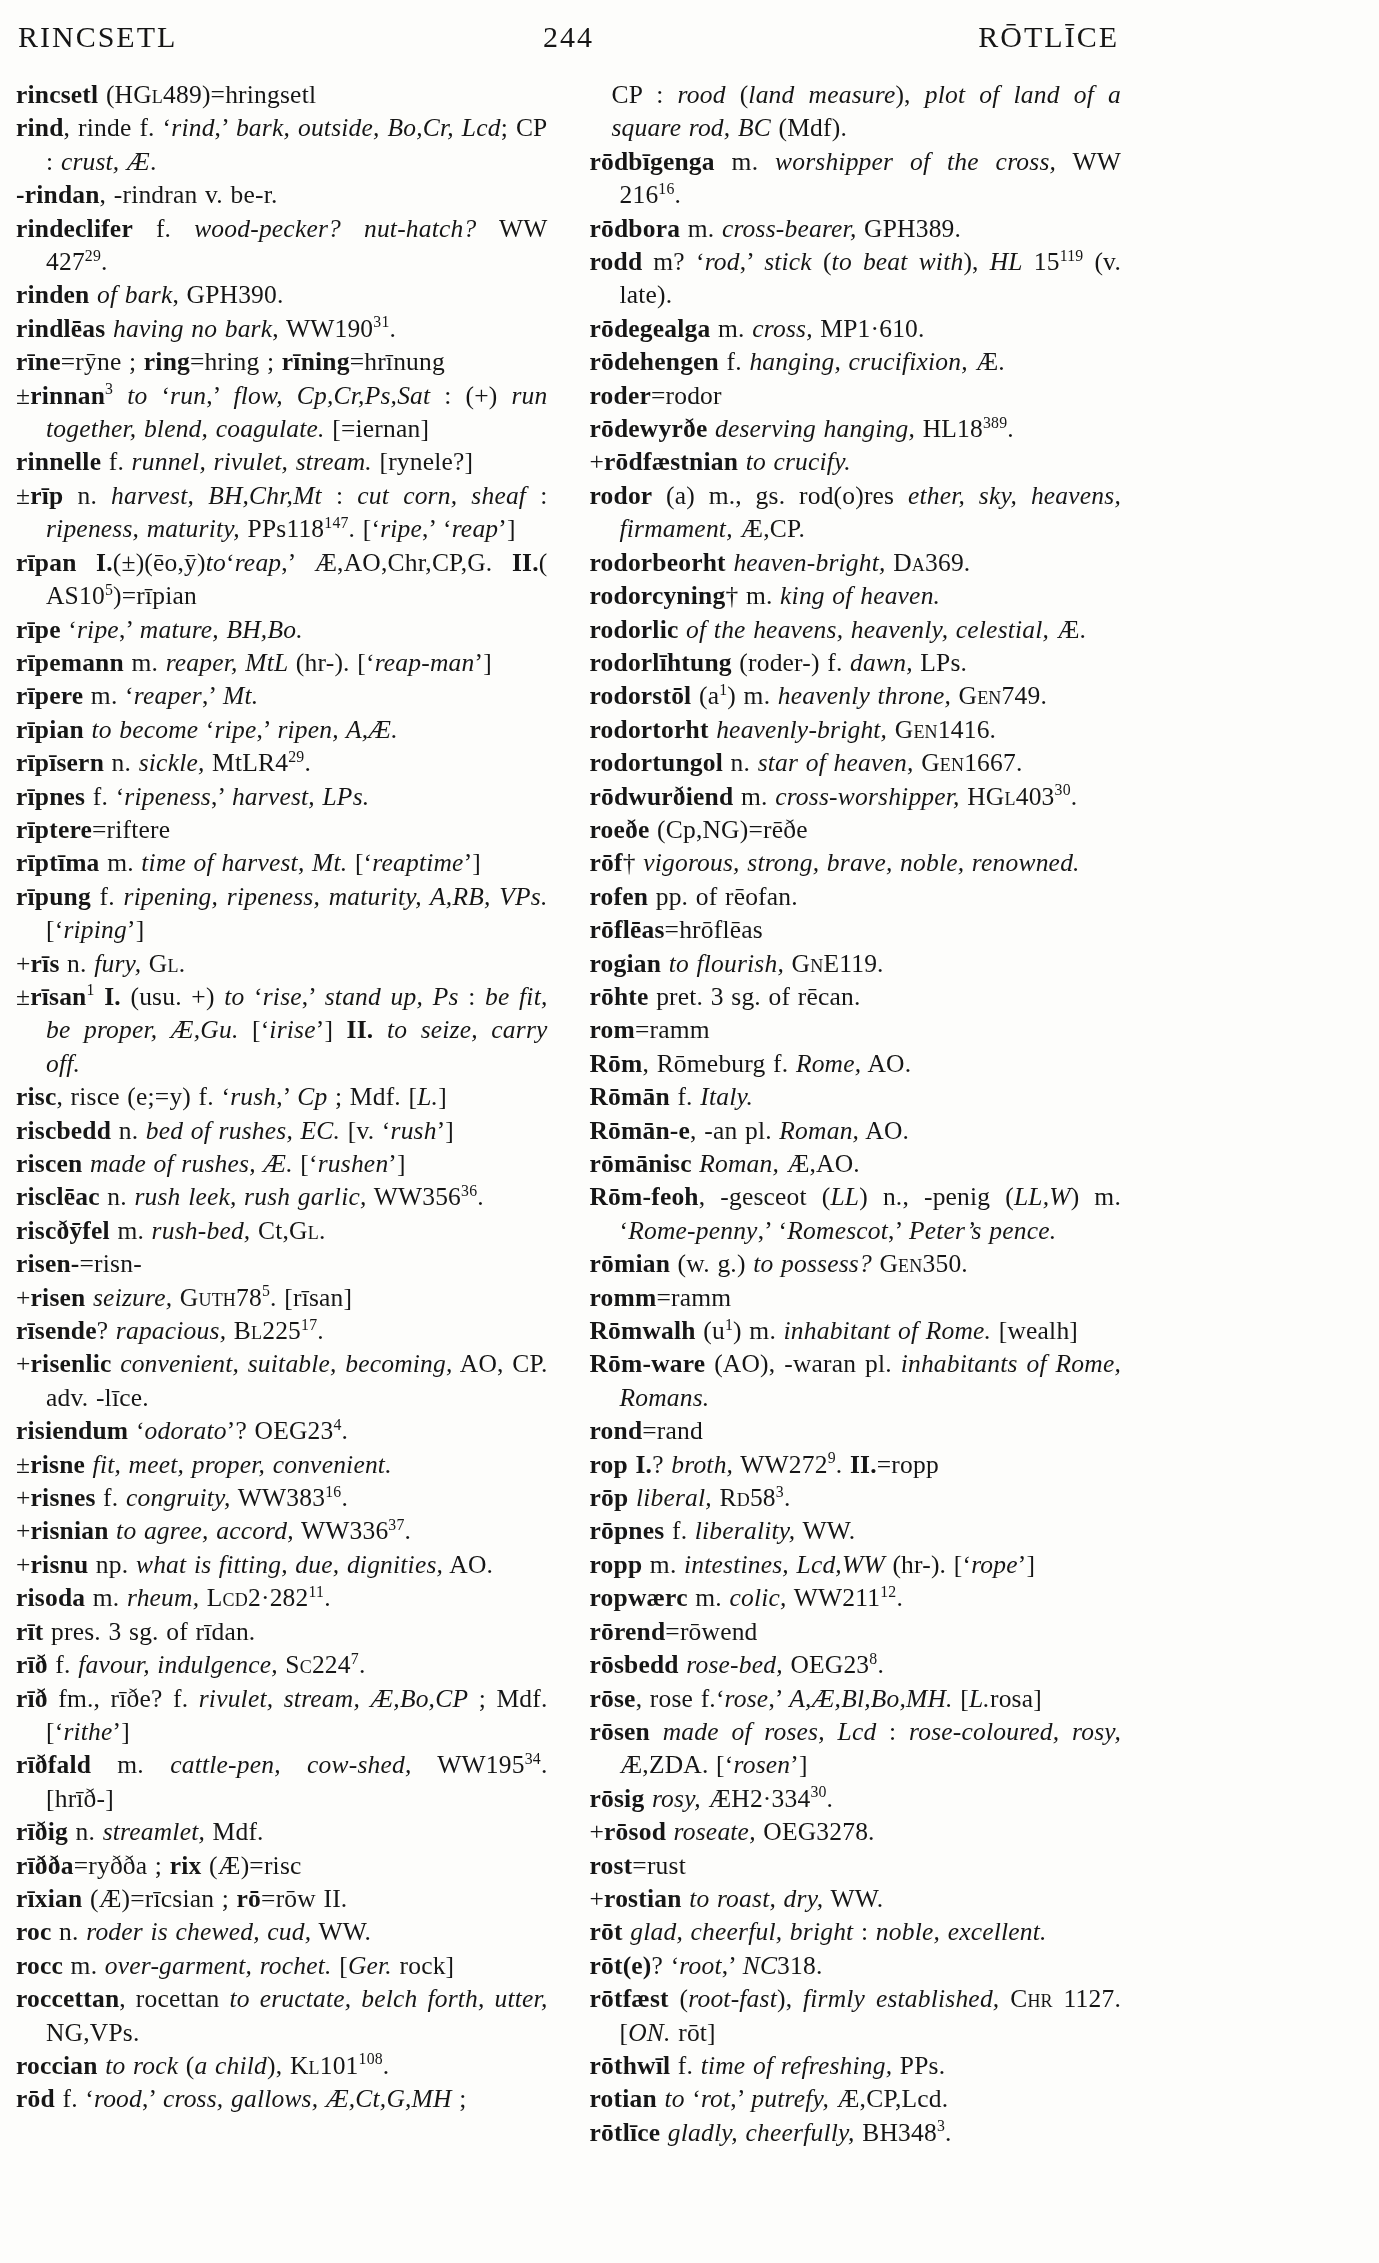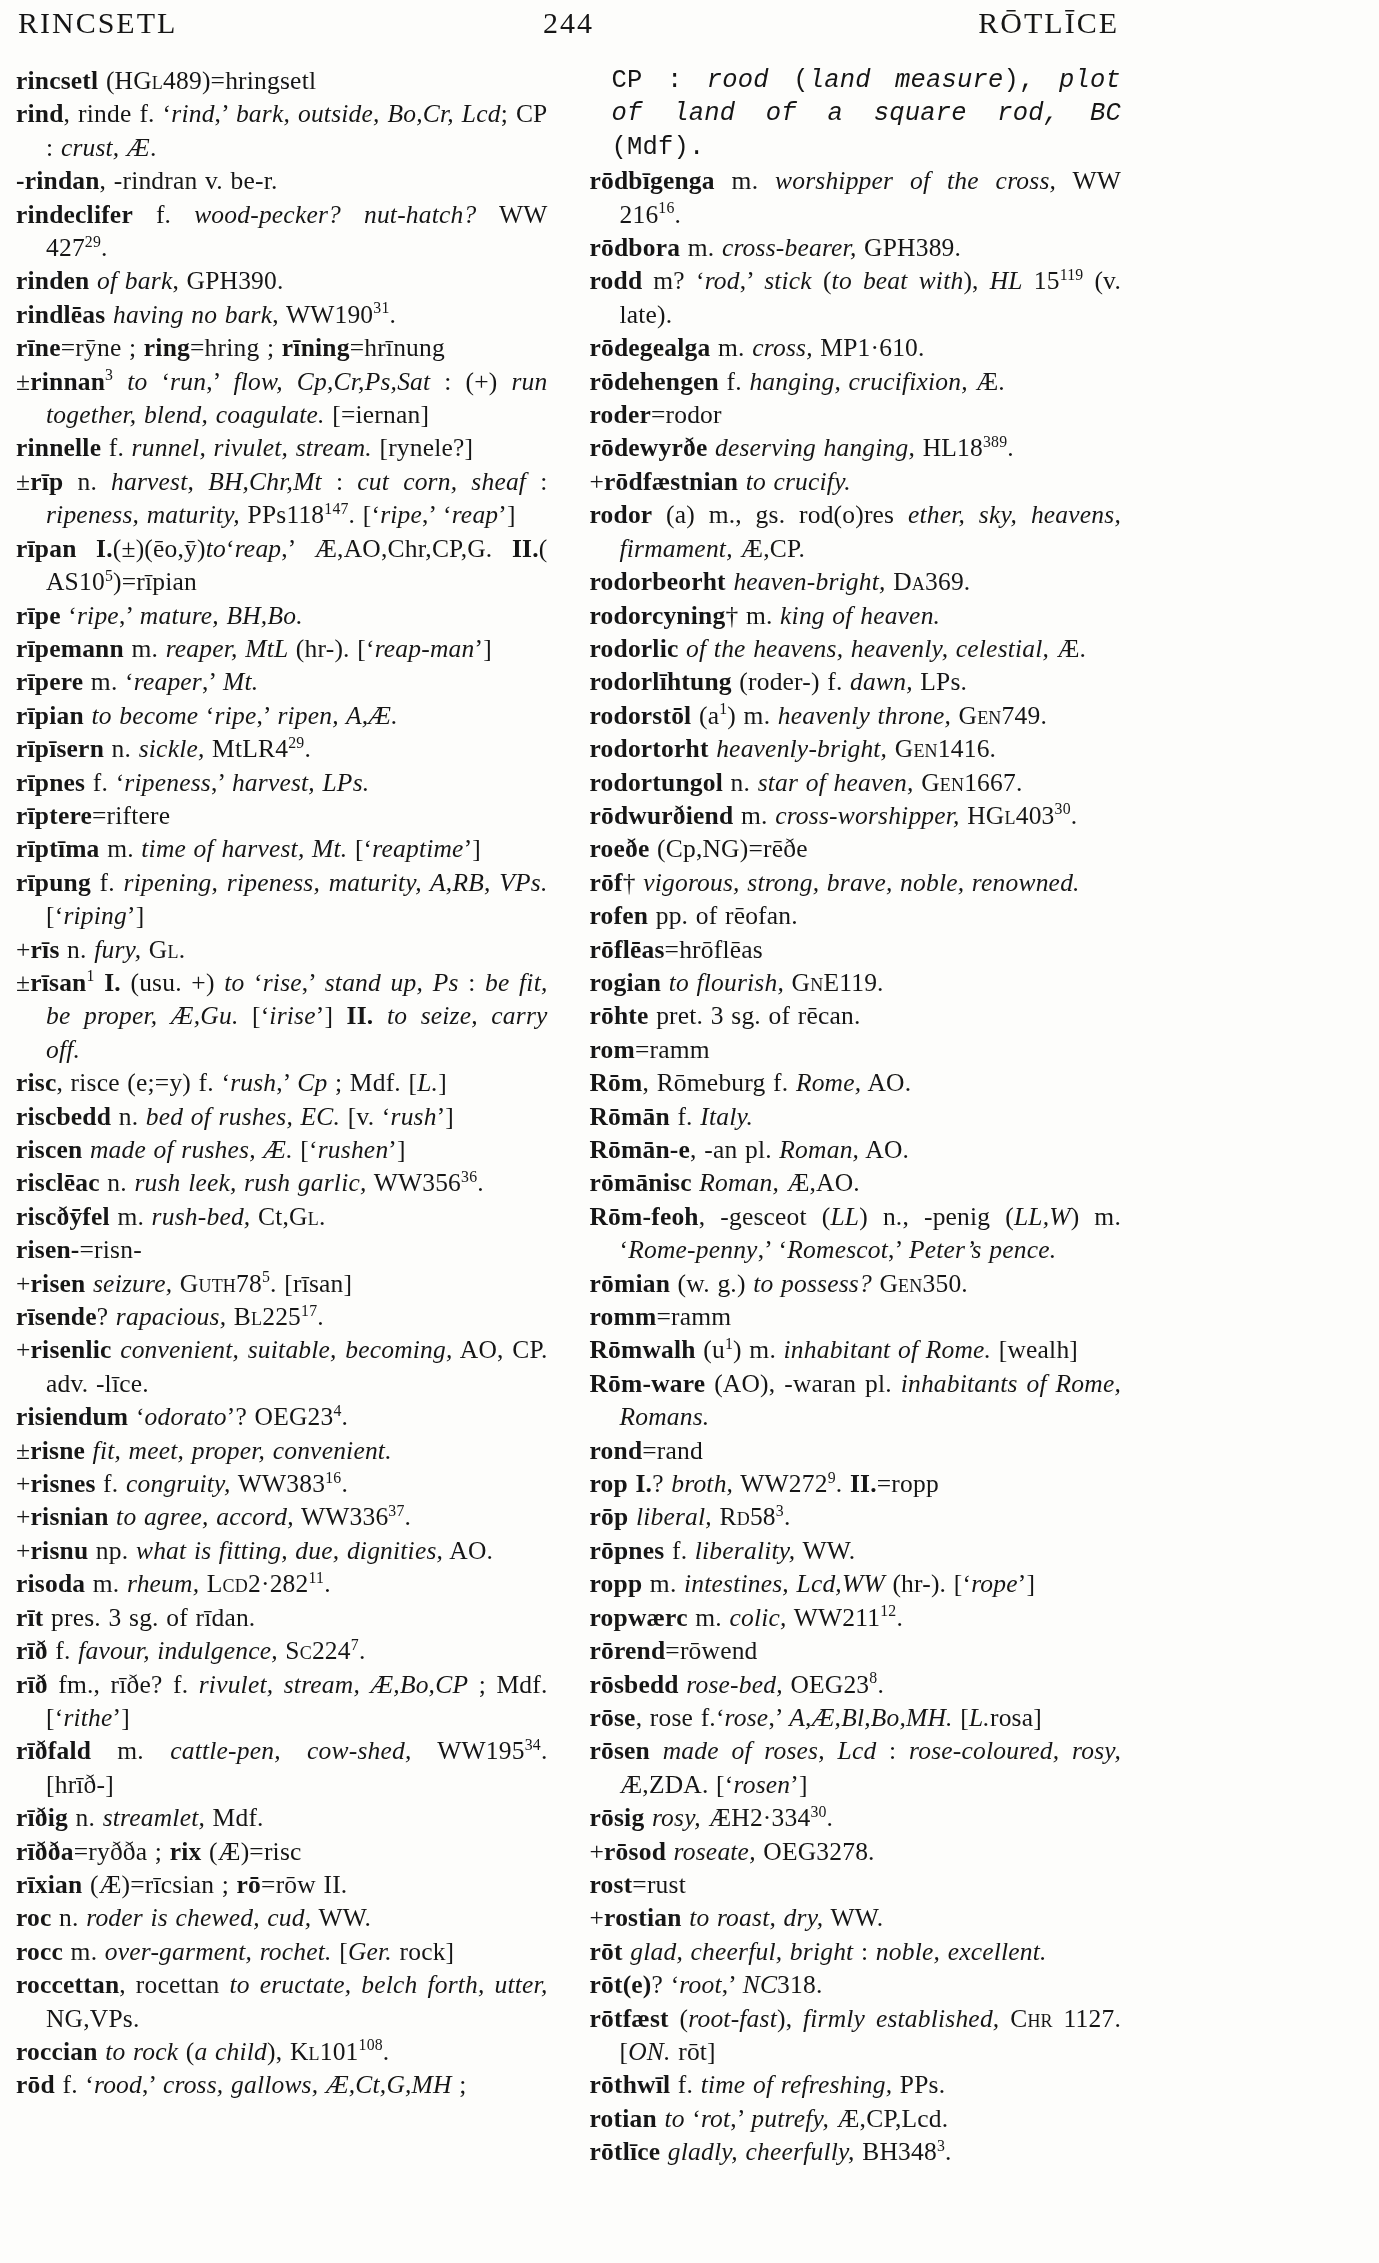--- a/index.html
+++ b/index.html
@@ -1,39 +1,39 @@
 <!DOCTYPE html>
 <html><head>
 <meta charset="utf-8">
 <style>
   html,body{margin:0;padding:0;}
   body{
     width:1379px;height:2263px;overflow:hidden;
     background:#fdfdfb;color:#161616;
     font-family:"Liberation Serif","DejaVu Serif",serif;
   }
-  .page{width:1137px;height:2263px;box-sizing:border-box;padding:0 16px 0 16px;}
+  .page{width:1137px;height:2263px;box-sizing:border-box;padding:14px 16px 0 16px;}
   header.running-head{
     display:flex;align-items:baseline;justify-content:space-between;
     font-size:30px;letter-spacing:2px;font-weight:400;
     padding:6px 2px 14px 2px;
   }
   .head-center{position:absolute;left:50%;transform:translateX(-50%);text-align:center;}
   header.running-head{position:relative;}
   .cols{display:flex;gap:42px;margin-top:10px;}
   .col{flex:1 1 0;min-width:0;}
   .entry{
     margin:0;
     font-size:25.5px;line-height:33.4px;
     text-align:justify;
     padding-left:30px;text-indent:-30px;
     letter-spacing:0.2px;
     word-spacing:1px;
   }
-  .entry.cont{padding-left:22px;text-indent:0;font-family:Liberation Mono, monospace;}
+  .entry.cont{padding-left:22px;text-indent:0;}
   .entry b{font-weight:700;}
   .entry i{font-style:italic;}
   .entry sup{font-size:0.62em;vertical-align:super;line-height:0;margin-top:29px;}
   .sc{font-variant:small-caps;}
 </style>
 </head>
 <body>
 
 <div class="page">
   <header class="running-head">

